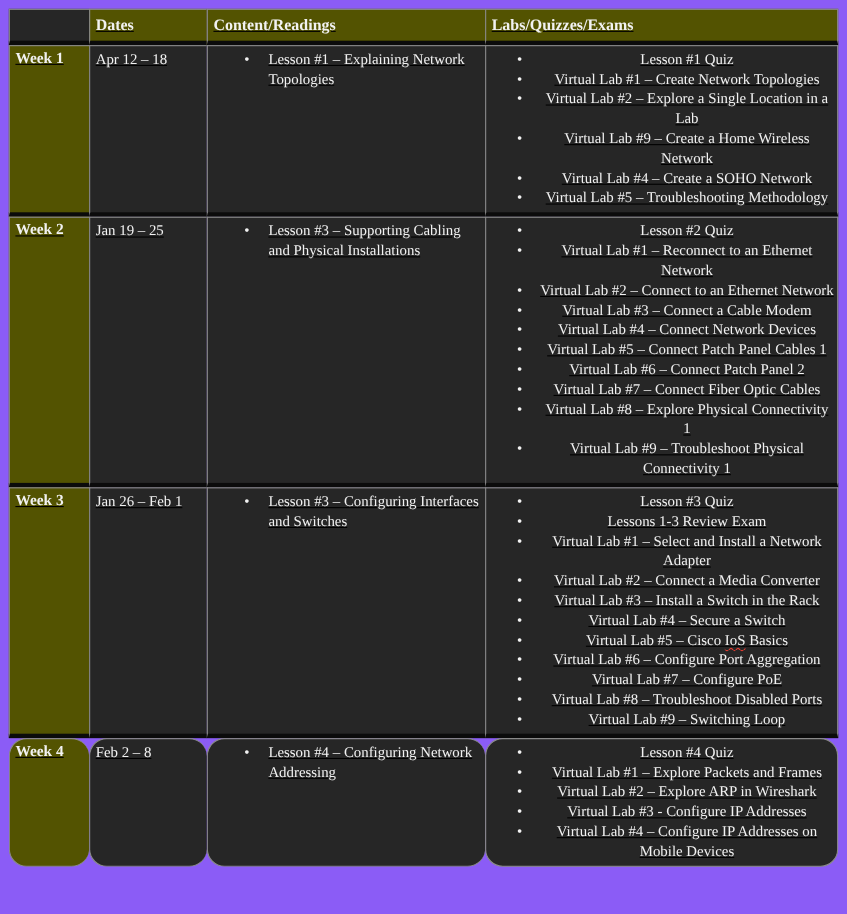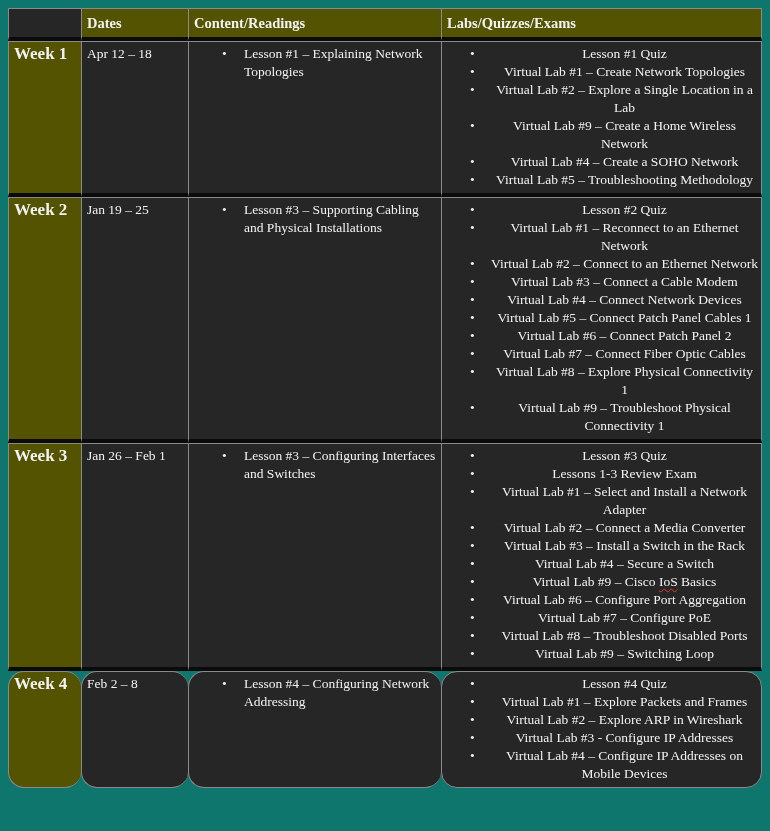--- a/index.html
+++ b/index.html
@@ -6,22 +6,23 @@
     margin: 0;
     padding: 0;
     background: #262626;
     font-family: "Liberation Serif", "DejaVu Serif", serif;
   }
   .page {
     width: 770px;
     height: 831px;
     box-sizing: border-box;
     padding: 8px;
-    background: #0f766e;
+    background: #8b5cf6;
     overflow: hidden;
+    text-decoration: underline;
   }
   table.schedule {
     width: 754px;
     table-layout: fixed;
     border-collapse: separate;
     border-spacing: 0;
     color: #f2f2f2;
     font-size: 13.5px;
     line-height: 18px;
   }
@@ -48,21 +49,21 @@
     font-size: 14.5px;
     line-height: 20px;
     padding: 4px 3px 4px 5px;
   }
   table.schedule thead th.corner { background: #262626; }
 
   
   td.week-cell {
     background: #535301;
     font-weight: bold;
-    font-size: 17px;
+    font-size: 14px;
     padding-left: 6px;
   }
   td.dates-cell, td.content-cell, td.labs-cell { background: #262626; }
 
   
   ul.bullets {
     list-style: none;
     margin: 0;
     padding: 0;
   }
@@ -157,21 +158,21 @@
           </ul>
         </td>
         <td class="labs-cell">
           <ul class="bullets">
             <li>Lesson #3 Quiz</li>
             <li>Lessons 1-3 Review Exam</li>
             <li>Virtual Lab #1 – Select and Install a Network Adapter</li>
             <li>Virtual Lab #2 – Connect a Media Converter</li>
             <li>Virtual Lab #3 – Install a Switch in the Rack</li>
             <li>Virtual Lab #4 – Secure a Switch</li>
-            <li><span>Virtual Lab #9 – Cisco </span><span class="misspelled">IoS</span><span> Basics</span></li>
+            <li><span>Virtual Lab #5 – Cisco </span><span class="misspelled">IoS</span><span> Basics</span></li>
             <li>Virtual Lab #6 – Configure Port Aggregation</li>
             <li>Virtual Lab #7 – Configure PoE</li>
             <li>Virtual Lab #8 – Troubleshoot Disabled Ports</li>
             <li>Virtual Lab #9 – Switching Loop</li>
           </ul>
         </td>
       </tr>
 
       <tr>
         <td class="week-cell">Week 4</td>

